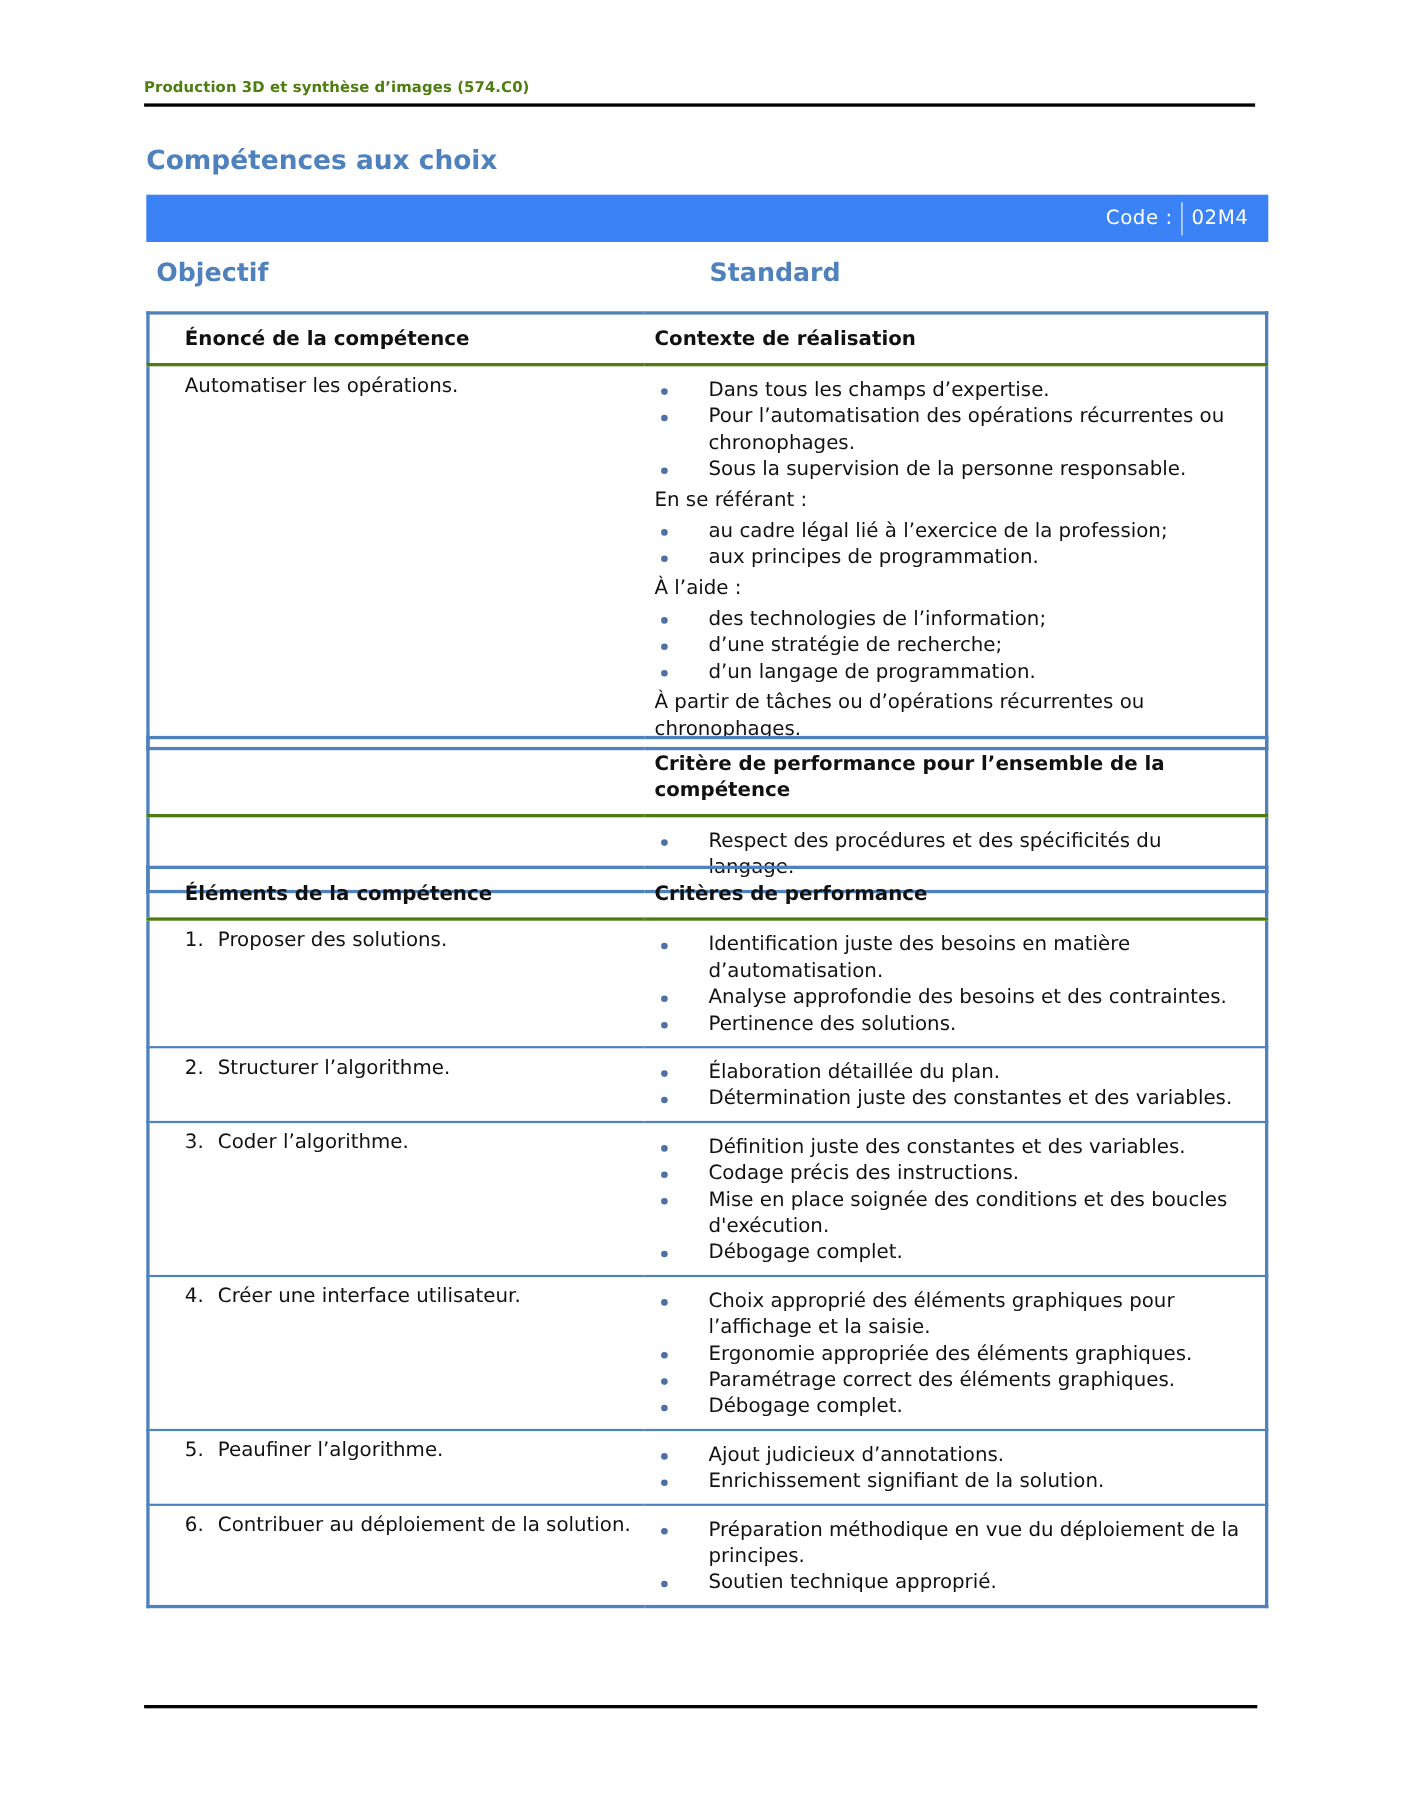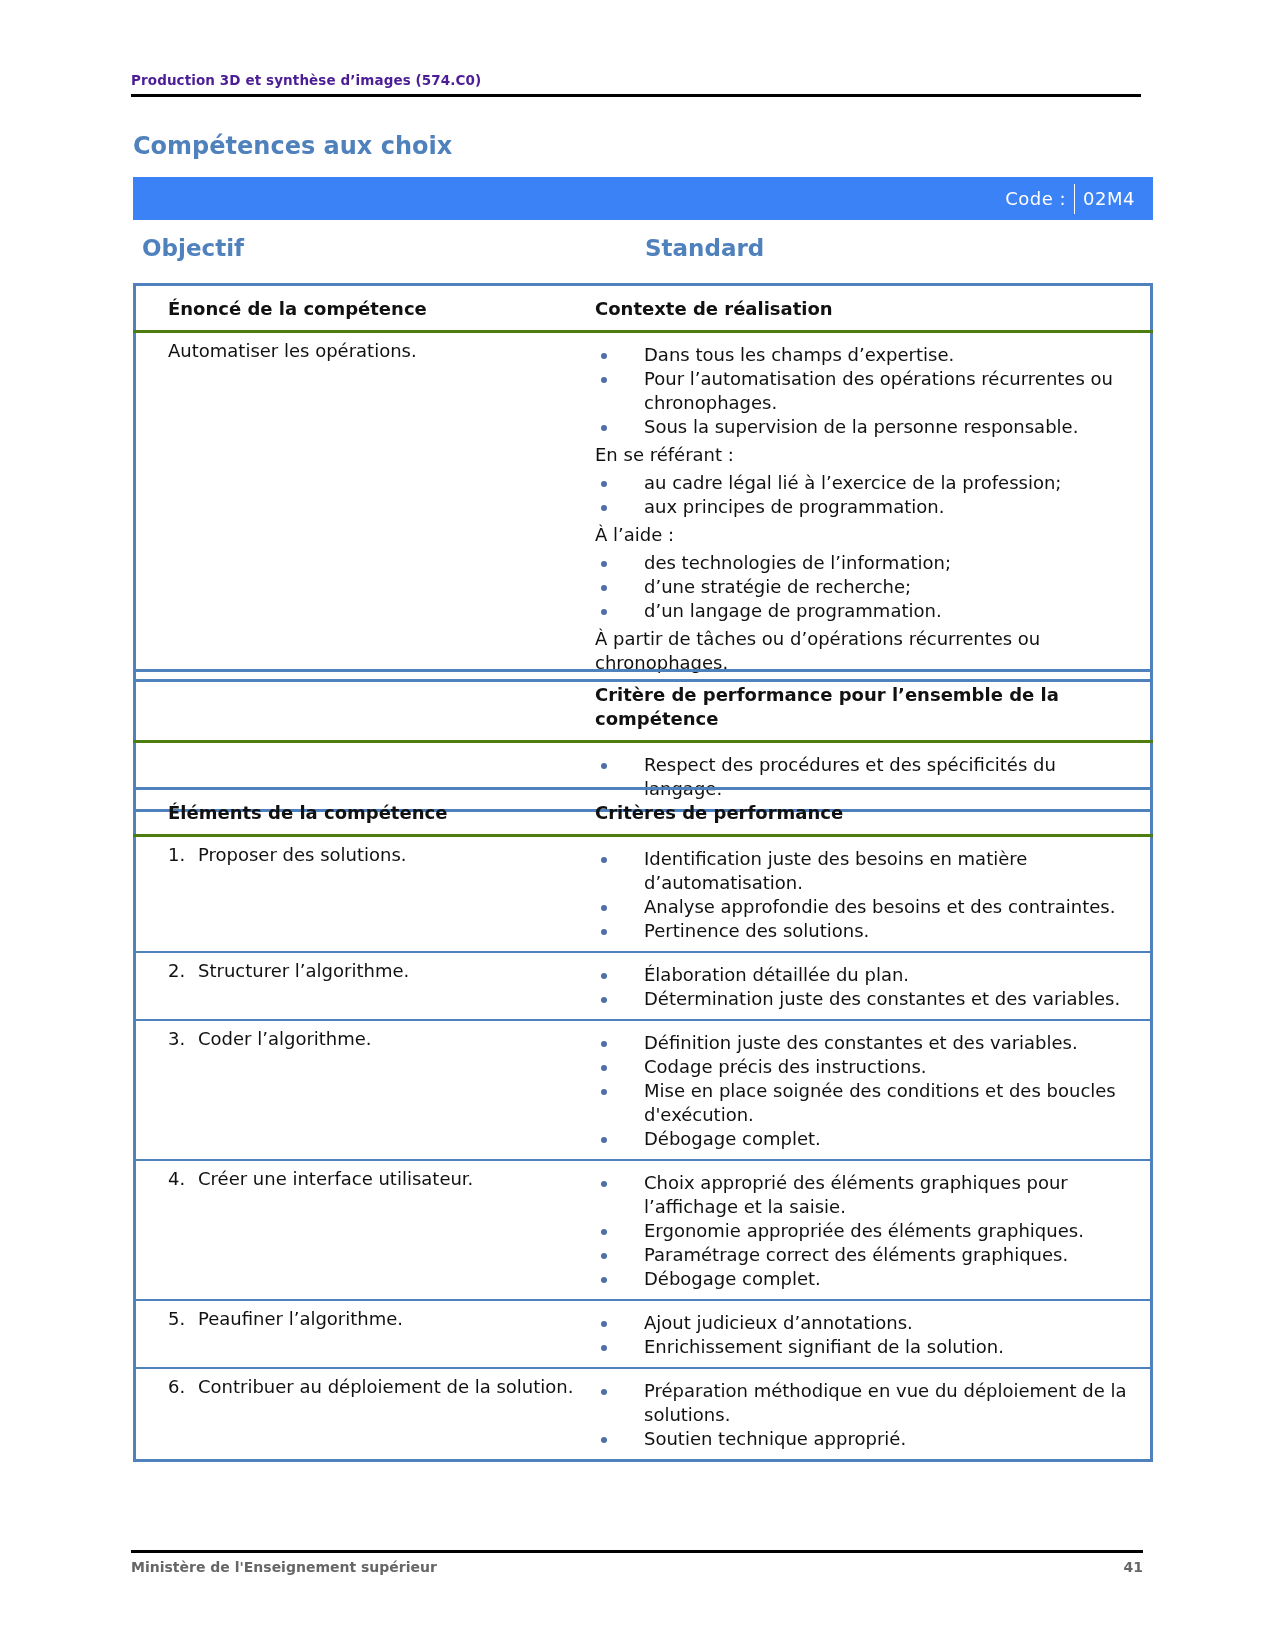--- a/index.html
+++ b/index.html
@@ -1,18 +1,18 @@
 <!DOCTYPE html>
 <html><head>
 <meta charset="utf-8">
 <style>
   html, body { margin: 0; padding: 0; background: #ffffff; }
   body { width: 1275px; height: 1650px; position: relative; font-family: "DejaVu Sans", sans-serif; color: #111; }
   .page-header { position: absolute; left: 131px; top: 72px; width: 1010px; }
-  .page-header .doc-title { font-size: 13.5px; font-weight: bold; color: #4c1d95; letter-spacing: 0.1px; }
+  .page-header .doc-title { font-size: 13.5px; font-weight: bold; color: #4d7c0f; letter-spacing: 0.1px; }
   .page-header .rule { margin-top: 6px; height: 3px; background: #000; }
   .section-title { position: absolute; left: 133px; top: 132px; font-size: 24px; font-weight: bold; color: #4f81bd; }
   .code-bar { position: absolute; left: 133px; top: 177px; width: 1020px; height: 43px; background: #3b82f6; color: #fff; display: flex; align-items: center; justify-content: flex-end; font-size: 18px; }
   .code-bar .code-label { padding-right: 8px; letter-spacing: 0.5px; }
   .code-bar .sep { width: 1px; height: 30px; background: #fff; }
   .code-bar .code-value { padding: 0 18px 0 8px; letter-spacing: 0.5px; }
   .col-head { position: absolute; top: 235px; font-size: 23px; font-weight: bold; color: #4f81bd; }
   .col-head.objectif { left: 142px; }
   .col-head.standard { left: 645px; }
   table.comp { position: absolute; left: 133px; width: 1020px; border-collapse: collapse; border: 3px solid #4f81bd; font-size: 18px; line-height: 24px; table-layout: fixed; }
@@ -182,27 +182,23 @@
   </tr>
   <tr>
     <td class="left thick-top">
           <div class="elem">
             <span class="num">6.</span>
             <span>Contribuer au déploiement de la solution.</span>
           </div>
         </td>
     <td class="thick-top">
           <ul class="b">
-      <li>Préparation méthodique en vue du déploiement de la solutions.</li>
+      <li>Préparation méthodique en vue du déploiement de la principes.</li>
       <li>Soutien technique approprié.</li>
     </ul>
         </td>
   </tr>
 </tbody>
   </table>
 
 <div class="page-footer">
   <div class="rule"></div>
-  <div class="row">
-    <span>Ministère de l'Enseignement supérieur</span>
-    <span>41</span>
-  </div>
 </div>
 
 </body></html>

